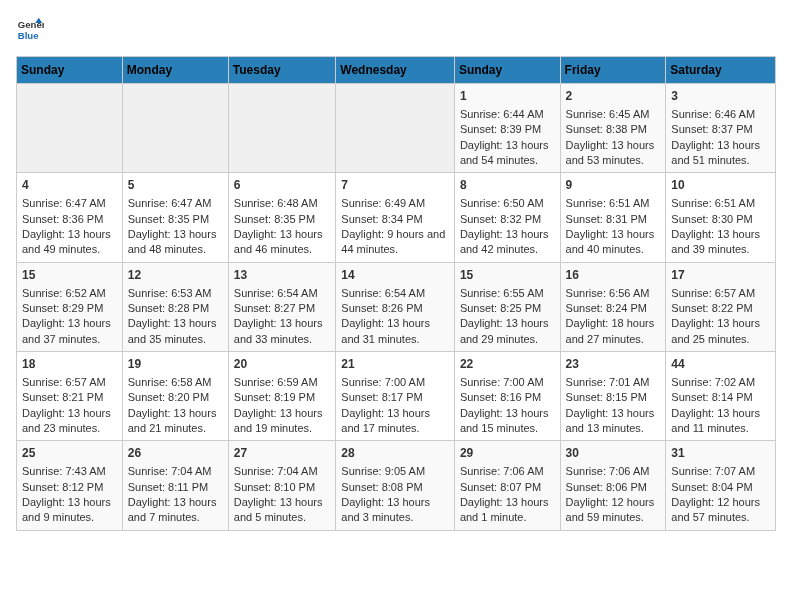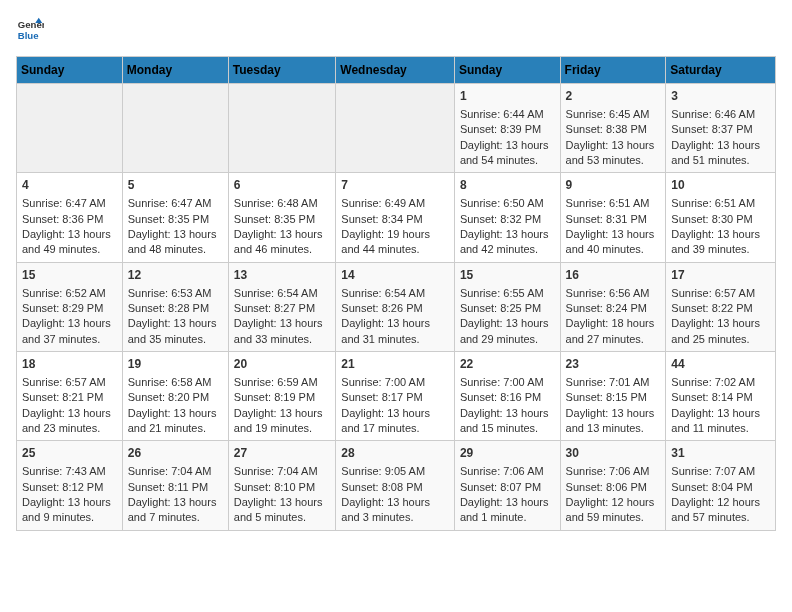--- a/index.html
+++ b/index.html
@@ -145,21 +145,21 @@
         <td>
           <span class="day-number">6</span>
           <div>Sunrise: 6:48 AM</div>
           <div>Sunset: 8:35 PM</div>
           <div>Daylight: 13 hours and 46 minutes.</div>
         </td>
         <td>
           <span class="day-number">7</span>
           <div>Sunrise: 6:49 AM</div>
           <div>Sunset: 8:34 PM</div>
-          <div>Daylight: 19 hours and 44 minutes.</div>
+          <div>Daylight: 9 hours and 44 minutes.</div>
         </td>
         <td>
           <span class="day-number">8</span>
           <div>Sunrise: 6:50 AM</div>
           <div>Sunset: 8:32 PM</div>
           <div>Daylight: 13 hours and 42 minutes.</div>
         </td>
         <td>
           <span class="day-number">9</span>
           <div>Sunrise: 6:51 AM</div>

